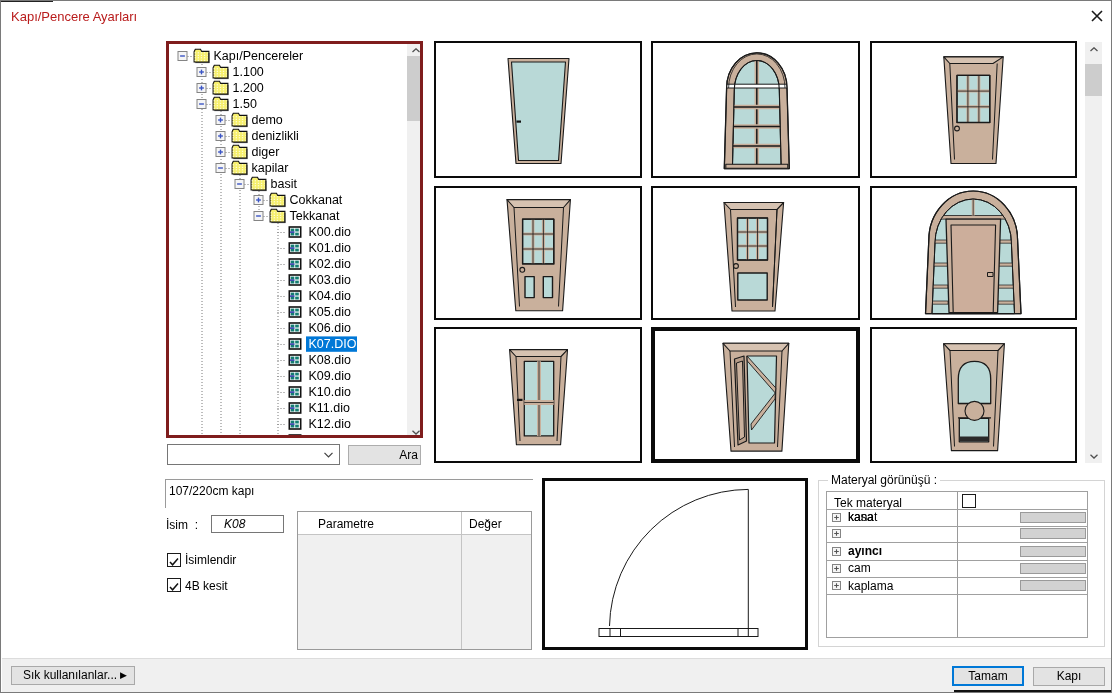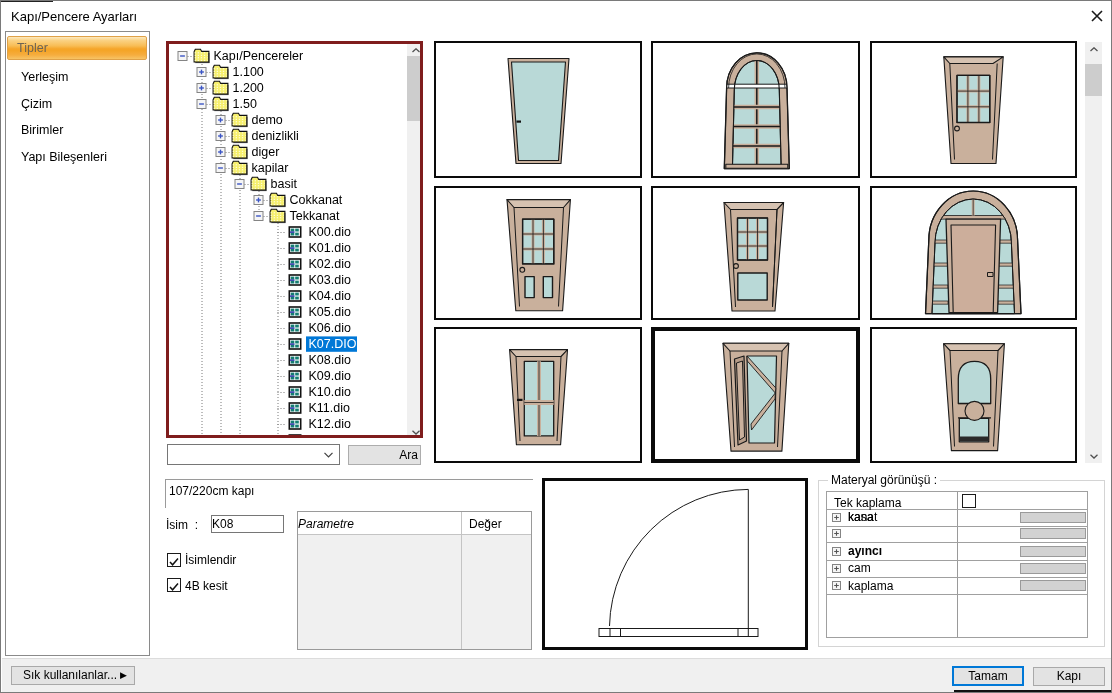--- a/index.html
+++ b/index.html
@@ -1,20 +1,20 @@
 <!DOCTYPE html>
 <html><head>
 <meta charset="utf-8">
 <style>
 * { margin:0; padding:0; box-sizing:border-box; }
 html,body { width:1112px; height:693px; background:#fff; font-family:"Liberation Sans", sans-serif; }
 #dlg { position:absolute; left:0; top:0; width:1112px; height:693px; background:#fff; border:1px solid #7a7a7a; overflow:hidden; }
 .abs { position:absolute; }
 .txt { position:absolute; font-size:12px; color:#000; white-space:nowrap; }
-#title { left:10px; top:8px; font-size:13px; color:#000000; }
+#title { left:10px; top:8px; font-size:13px; color:#b91c1c; }
 #xbtn { left:1089px; top:8px; width:14px; height:14px; }
 #sidebar { left:4px; top:30px; width:145px; height:625px; border:1px solid #8a8a8a; background:#fff; }
 #tipler { position:absolute; left:1px; top:4px; width:140px; height:24px;
   border:1px solid #dfa148; border-radius:2px;
   background:linear-gradient(#fce8bd 0%, #fad182 16%, #f8bd55 40%, #f5a52a 54%, #f5a527 62%, #f6ad3f 82%, #f8c465 100%);
   color:#6d6352; font-size:12.5px; line-height:22px; padding-left:9px; }
 .navitem { position:absolute; left:15px; font-size:12.5px; color:#000; }
 #treepanel { left:165px; top:40px; width:257px; height:397px; border:3px solid #7f1d1d; background:#fff; overflow:hidden; }
 .sb { position:absolute; background:#f0f0f0; }
 .sbthumb { position:absolute; background:#cdcdcd; }
@@ -28,27 +28,20 @@
 legend { font-size:12px; color:#000; margin-left:9px; padding:0 3px; }
 </style>
 </head>
 <body>
 <div id="dlg">
   <div class="txt" id="title">Kapı/Pencere Ayarları</div>
   <svg id="xbtn" class="abs" viewBox="0 0 14 14">
       <path d="M2 2 L12 12 M12 2 L2 12" stroke="#1a1a1a" stroke-width="1.6" fill="none"></path>
     </svg>
 
-  <div class="abs" id="sidebar">
-    <div id="tipler">Tipler</div>
-    <div class="navitem" style="top:38px;">Yerleşim</div>
-    <div class="navitem" style="top:64.5px;">Çizim</div>
-    <div class="navitem" style="top:91px;">Birimler</div>
-    <div class="navitem" style="top:117.5px;">Yapı Bileşenleri</div>
-  </div>
 
   <div class="abs" id="treepanel">
     <svg width="255" height="395" viewBox="0 0 255 395" id="treesvg">
         <g font-family="Liberation Sans, sans-serif" font-size="12.5" fill="#000">
 <line x1="33.0" y1="20" x2="33.0" y2="396" stroke="#7a7a7a" stroke-width="1" stroke-dasharray="1 2"></line>
 <line x1="52.0" y1="67" x2="52.0" y2="396" stroke="#7a7a7a" stroke-width="1" stroke-dasharray="1 2"></line>
 <line x1="71.0" y1="131" x2="71.0" y2="396" stroke="#7a7a7a" stroke-width="1" stroke-dasharray="1 2"></line>
 <line x1="90.0" y1="147" x2="90.0" y2="172" stroke="#7a7a7a" stroke-width="1" stroke-dasharray="1 2"></line>
 <line x1="109.0" y1="179" x2="109.0" y2="396" stroke="#7a7a7a" stroke-width="1" stroke-dasharray="1 2"></line>
 <line x1="18.5" y1="12.5" x2="23.5" y2="12.5" stroke="#7a7a7a" stroke-width="1" stroke-dasharray="1 2"></line>
@@ -265,37 +258,37 @@
       </svg>
     </div>
   <div class="abs" id="arabtn">Ara</div>
 
   <div class="abs" style="left:164px; top:478px; width:368px; height:1px; background:#9a9a9a;"></div>
   <div class="abs" style="left:164px; top:478px; width:1px; height:29px; background:#9a9a9a;"></div>
   <div class="txt" style="left:168px; top:483px;">107/220cm kapı</div>
 
   <div class="txt" style="left:165px; top:517px;">İsim&nbsp;&nbsp;:</div>
   <div class="abs" style="left:210px; top:514px; width:73px; height:18px; border:1px solid #767676; background:#fff;">
-    <div class="txt" style="left:0; top:1px;">K08</div>
+    <div class="txt" style="left:12px; top:1px;font-style:italic;">K08</div>
     </div>
 
   <div class="chk" style="left:166px; top:552px;"><svg width="12" height="12" viewBox="0 0 12 12">
         <path d="M2 6 L4.6 8.8 L10 2.6" stroke="#111" stroke-width="1.5" fill="none"></path>
       </svg></div>
   <div class="txt" style="left:184px; top:552px;">İsimlendir</div>
   <div class="chk" style="left:166px; top:577px;"><svg width="12" height="12" viewBox="0 0 12 12">
         <path d="M2 6 L4.6 8.8 L10 2.6" stroke="#111" stroke-width="1.5" fill="none"></path>
       </svg></div>
   <div class="txt" style="left:184px; top:578px;">4B kesit</div>
 
   <div class="abs" style="left:296px; top:510px; width:235px; height:139px; border:1px solid #9a9a9a; background:#fff;">
     <div class="abs" style="left:0; top:23px; width:233px; height:114px; background:#f0f0f0;"></div>
     <div class="abs" style="left:163px; top:0; width:1px; height:137px; background:#c4c4c4;"></div>
     <div class="abs" style="left:0; top:22px; width:233px; height:1px; background:#c4c4c4;"></div>
-    <div class="txt" style="left:0; top:5px;font-style:italic;">Parametre</div>
+    <div class="txt" style="left:20px; top:5px;">Parametre</div>
     <div class="txt" style="left:171px; top:5px;">Değer</div>
   </div>
 
   <div class="abs" style="left:541px; top:477px; width:266px; height:172px; border:3px solid #0a0a0a; background:#fff;">
     <svg width="260" height="166" viewBox="0 0 260 166">
       <g stroke="#1a1a1a" stroke-width="1" fill="none">
         <rect x="54" y="147.5" width="159" height="8"></rect>
         <line x1="65" y1="147.5" x2="65" y2="155.5"></line>
         <line x1="75.5" y1="147.5" x2="75.5" y2="155.5"></line>
         <line x1="193" y1="147.5" x2="193" y2="155.5"></line>
@@ -310,21 +303,21 @@
       <legend>Materyal görünüşü :</legend>
     </fieldset>
   <div class="abs" id="mattable" style="left:825px; top:490px; width:262px; height:147px; border:1px solid #a0a0a0; background:#fff;">
       <div class="abs" style="left:129.5px; top:0; width:1px; height:145px; background:#9a9a9a;"></div>
 <div class="abs" style="left:0; top:17.0px; width:260px; height:1px; background:#a0a0a0;"></div>
 <div class="abs" style="left:0; top:33.5px; width:260px; height:1px; background:#a0a0a0;"></div>
 <div class="abs" style="left:0; top:50.4px; width:260px; height:1px; background:#a0a0a0;"></div>
 <div class="abs" style="left:0; top:67.7px; width:260px; height:1px; background:#a0a0a0;"></div>
 <div class="abs" style="left:0; top:85.0px; width:260px; height:1px; background:#a0a0a0;"></div>
 <div class="abs" style="left:0; top:102.0px; width:260px; height:1px; background:#a0a0a0;"></div>
-<div class="txt" style="left:7px; top:3.5px;">Tek kaplama</div>
+<div class="txt" style="left:7px; top:3.5px;">Tek materyal</div>
 <div class="abs" style="left:135px; top:2px; width:14px; height:14px; border:1.5px solid #1a1a1a; background:#fff;"></div>
 <div class="abs" style="left:4.5px; top:20.8px; width:9px; height:9px; border:1px solid #848484; background:#f5f5f5;">
         <svg width="9" height="9" viewBox="0 0 9 9" style="position:absolute;left:-1px;top:-1px">
           <path d="M2.2 4.5 h4.6 M4.5 2.2 v4.6" stroke="#555" stroke-width="1.1"></path>
         </svg>
       </div>
 <div class="txt" style="left:21px; top:18.2px;">kasa</div>
 <div class="abs" style="left:193px; top:19.8px; width:66px; height:11px; background:#d2d2d2; border:1px solid #9a9a9a;"></div>
 <div class="abs" style="left:4.5px; top:37.4px; width:9px; height:9px; border:1px solid #848484; background:#f5f5f5;">
         <svg width="9" height="9" viewBox="0 0 9 9" style="position:absolute;left:-1px;top:-1px">

